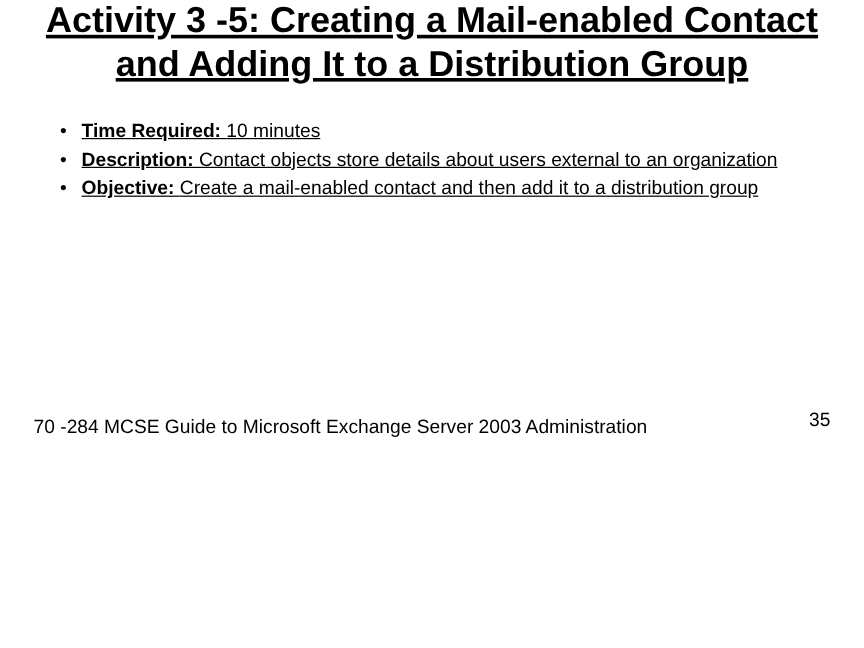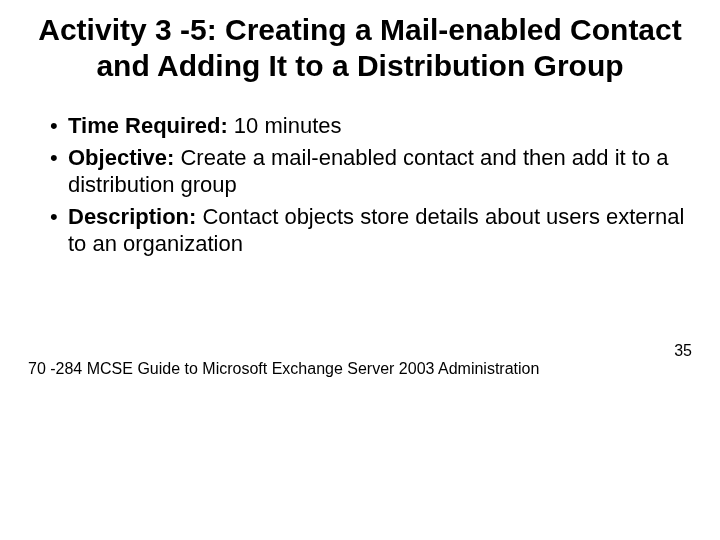--- a/index.html
+++ b/index.html
@@ -1,43 +1,43 @@
 <!DOCTYPE html>
 <html><head>
 <meta charset="utf-8">
 <style>
   * { margin: 0; padding: 0; box-sizing: border-box; }
   html, body { width: 720px; height: 540px; background: #fff; font-family: Arial, Helvetica, sans-serif; color: #000; }
-  .slide { position: relative; width: 720px; height: 388px; padding: 12px 28px 0 28px; }
+  .slide { position: relative; width: 720px; height: 388px; padding: 0 28px 0 28px; text-decoration: underline; }
   .title { font-size: 30px; text-align: center; line-height: 1.2; margin: 0 8px 28px 8px; }
-  .body { font-size: 22px; line-height: 1.25; }
+  .body { font-size: 16px; line-height: 1.25; }
   .body ul { list-style: none; padding-left: 22px; }
   .body li { position: relative; margin-bottom: 4px; padding-left: 18px; }
   .body li::before { content: "•"; position: absolute; left: 0; top: 0; }
   .label { font-weight: bold; }
   .footer { position: absolute; bottom: 10px; left: 28px; right: 28px; height: 40px; font-size: 16px; }
-  .footer-left { position: absolute; left: 0; bottom: 0; max-width: 520px; line-height: 1.15; }
+  .footer-left { position: absolute; left: 0; bottom: 12px; max-width: 520px; line-height: 1.15; }
   .footer-right { position: absolute; right: 0; bottom: 18px; text-align: right; }
 </style>
 </head>
 <body>
 
 <div class="slide">
   <h1 class="title">Activity 3 -5: Creating a Mail-enabled Contact and Adding It to a Distribution Group</h1>
 
   <div class="body">
     <ul>
       <li>
         <span class="label">Time Required: </span><span>10 minutes</span>
       </li>
       <li>
-        <span class="label">Objective: </span><span>Create a mail-enabled contact and then add it to a distribution group</span>
+        <span class="label">Description: </span><span>Contact objects store details about users external to an organization</span>
       </li>
       <li>
-        <span class="label">Description: </span><span>Contact objects store details about users external to an organization</span>
+        <span class="label">Objective: </span><span>Create a mail-enabled contact and then add it to a distribution group</span>
       </li>
     </ul>
   </div>
 
   <div class="footer">
     <div class="footer-left">70 -284 MCSE Guide to Microsoft Exchange Server 2003 Administration</div>
     <div class="footer-right">35</div>
   </div>
 </div>
 

